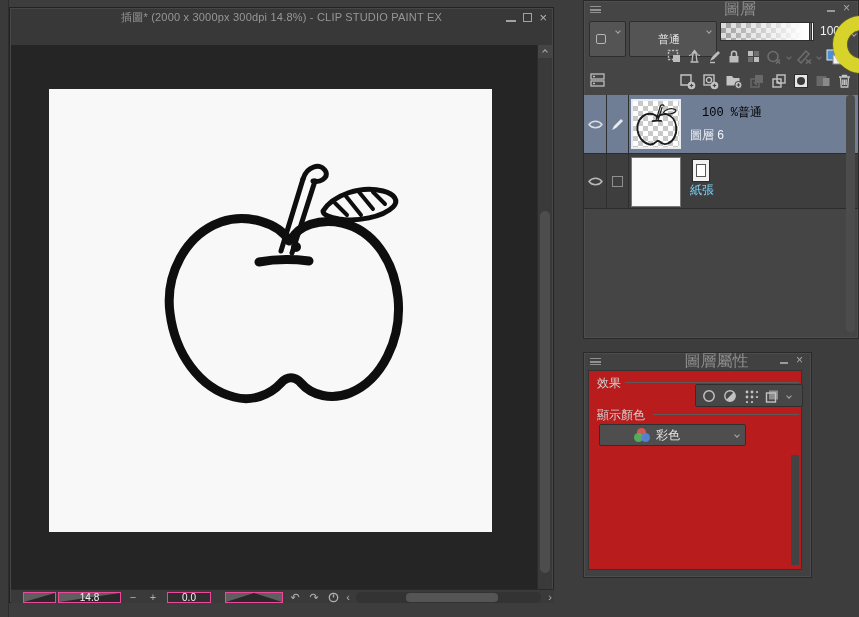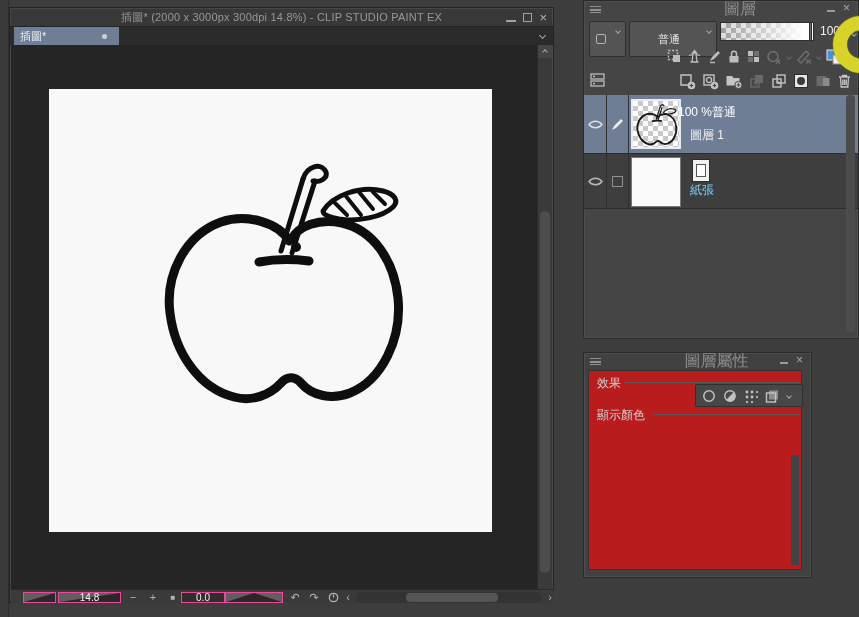--- a/index.html
+++ b/index.html
@@ -84,21 +84,21 @@
   .layer-list { position:absolute; left:0; top:94px; width:100%; }
   .layer-row { position:relative; width:100%; border-bottom:1px solid #2c2c2c; }
   .layer-row.selected { background:#6f7d95; }
   .layer-row.normal { background:#3e3e3e; }
   .col-sep { position:absolute; top:0; bottom:0; width:1px; background:#2f2f2f; }
   .eye-cell { position:absolute; left:0; top:0; bottom:0; width:22px; display:flex; align-items:center; justify-content:center; }
   .tool-cell { position:absolute; left:23px; top:0; bottom:0; width:21px; display:flex; align-items:center; justify-content:center; }
   .thumb { position:absolute; left:47px; top:4px; width:50px; height:50px; }
   .thumb.checker { background:repeating-conic-gradient(#c9c9c9 0% 25%, #ffffff 0% 50%); background-size:10px 10px; border:2px solid #e9edf3; }
   .thumb.paperwhite { background:#fafafa; border:1px solid #777; top:3px; }
-  .lr-text-top { position:absolute; left:94px; top:9px; color:#ffffff; font-size:12px; }
+  .lr-text-top { position:absolute; left:118px; top:9px; color:#000000; font-size:12px;font-family:Liberation Mono, monospace; }
   .lr-text-bottom { position:absolute; left:106px; bottom:9px; color:#f2f4f8; font-size:12px; }
   .lr-text-dim { color:#7dd3fc; }
   .paper-icon { position:absolute; left:108px; top:5px; width:18px; height:23px; background:#f2f2f2; border:1.5px solid #2b2b2b; }
   .paper-icon::after { content:""; position:absolute; left:3px; top:4px; width:8px; height:11px; border:1.5px solid #555; background:#fff; }
   .checkbox { width:11px; height:11px; border:1.5px solid #8f8f8f; background:transparent; }
   .lp-scrollstrip { position:absolute; right:3px; top:94px; bottom:6px; width:9px; background:#4c4c4c; border-radius:4px; }
 
   
   .prop-panel { left:583px; top:352px; width:229px; height:226px; background:#414141; border:1px solid #2a2a2a; box-shadow:inset 0 0 0 1px #4c4c4c; }
   .prop-inner { position:absolute; left:4px; top:17px; right:9px; bottom:7px; background:#b91c1c; border:1px solid #333; }
@@ -132,27 +132,20 @@
 
     <div class="abs title-bar">
       <div class="title-text">插圖* (2000 x 3000px 300dpi 14.8%)  - CLIP STUDIO PAINT EX</div>
       <div class="abs win-ctrls">
         <div class="wc-min"></div>
         <div class="wc-max"></div>
         <div class="wc-close">×</div>
       </div>
     </div>
 
-    <div class="abs tab-bar">
-      <div class="abs tab">
-        <span class="tab-label">插圖*</span>
-        <span class="tab-dot"></span>
-      </div>
-      <span class="abs tabbar-chev chev down"></span>
-    </div>
 
     <div class="abs canvas-vp">
       <div class="abs page">
 
         <svg width="443" height="443" viewBox="0 0 443 443">
           <g fill="none" stroke="#0e0e0e" stroke-linecap="round" stroke-linejoin="round">
             <path stroke-width="9" d="M240 152 C230 134 198 124 172 133 C136 146 116 186 121 224 C126 264 150 299 185 308 C203 313 221 306 232 294 C238 287 246 287 252 294 C263 307 283 311 301 304 C333 291 353 250 349 209 C345 171 324 141 293 134 C270 129 249 137 243 150"></path>
             <path stroke-width="9" d="M210 173 C226 170 244 170 260 172"></path>
             <path stroke-width="5" d="M232 162 L254 90"></path>
             <path stroke-width="5" d="M243 164 L266 92"></path>
@@ -176,21 +169,21 @@
       <div class="nv sliderbox" style="left:12px; width:33px;">
           <div class="wedge"></div>
         </div>
       <div class="nv sliderbox" style="left:47px; width:63px;">
         <div class="wedge"></div>
         <div class="nv-text">14.8</div>
       </div>
       <div class="nv-btn" style="left:114px; width:16px;">−</div>
       <div class="nv-btn" style="left:134px; width:16px;">+</div>
       <div class="nv-btn" style="left:154px; width:16px; font-size:8px;">■</div>
-      <div class="nv sliderbox" style="left:170px; width:44px; background:#2e2e2e;">
+      <div class="nv sliderbox" style="left:156px; width:44px; background:#2e2e2e;">
         <div class="nv-text">0.0</div>
       </div>
       <div class="nv sliderbox" style="left:214px; width:58px;">
           <div class="mountain"></div>
         </div>
       <div class="nv-btn" style="left:276px; width:16px;">↶</div>
       <div class="nv-btn" style="left:295px; width:16px;">↷</div>
       <div class="nv-btn" style="left:314px; width:16px;">
         <svg width="11" height="11" viewBox="0 0 11 11">
             <circle cx="5.5" cy="5.5" r="4.2" fill="none" stroke="#b2b2b2" stroke-width="1.3"></circle>
@@ -375,21 +368,21 @@
             <g fill="none" stroke="#1a1a1a" stroke-linecap="round" stroke-linejoin="round">
               <path stroke-width="11" d="M240 152 C230 134 198 124 172 133 C136 146 116 186 121 224 C126 264 150 299 185 308 C203 313 221 306 232 294 C238 287 246 287 252 294 C263 307 283 311 301 304 C333 291 353 250 349 209 C345 171 324 141 293 134 C270 129 249 137 243 150"></path>
               <path stroke-width="11" d="M210 173 C226 170 244 170 260 172"></path>
               <path stroke-width="7" d="M232 162 L254 90 M243 164 L266 92"></path>
               <path stroke-width="7" d="M254 90 C258 77 272 73 277 83"></path>
               <path stroke-width="7" d="M274 122 C284 106 312 96 334 102 C346 105 350 112 344 118 C334 128 308 133 290 130 C280 128 274 126 274 122 Z"></path>
             </g>
           </svg>
         </div>
         <div class="lr-text-top">100 %普通</div>
-        <div class="lr-text-bottom">圖層 1</div>
+        <div class="lr-text-bottom">圖層 6</div>
       </div>
 
       <div class="layer-row normal" style="height:55px;">
         <div class="col-sep" style="left:22px;"></div>
         <div class="col-sep" style="left:44px;"></div>
         <div class="eye-cell">
           <svg width="15" height="11" viewBox="0 0 15 11">
               <path d="M1 5.5 C4.2 1.2 10.8 1.2 14 5.5 C10.8 9.8 4.2 9.8 1 5.5 Z" fill="none" stroke="#b9b9b9" stroke-width="1.4"></path>
             </svg>
         </div>
@@ -448,20 +441,29 @@
               <rect x="4" y="1.5" width="9" height="9" fill="#8e8e8e"></rect>
               <rect x="1.5" y="4" width="9" height="9" fill="none" stroke="#c2c2c2" stroke-width="1.4"></rect>
             </svg>
         </span>
         <span class="chev down small"></span>
       </div>
 
       <div class="sec-label" style="left:8px; top:36px;">顯示顏色</div>
       <div class="sec-line" style="left:64px; right:2px; top:43px;"></div>
 
+      <div class="color-dd">
+        <span class="tri-circles">
+          <span class="tc r"></span>
+            <span class="tc g"></span>
+            <span class="tc b"></span>
+        </span>
+        <span class="dd-label">彩色</span>
+        <span class="chev down small"></span>
+      </div>
 
       <div class="prop-scrollstrip"></div>
     </div>
   </div>
 
   <div class="abs highlight-ring"></div>
 
 </div>
 
 </body></html>

